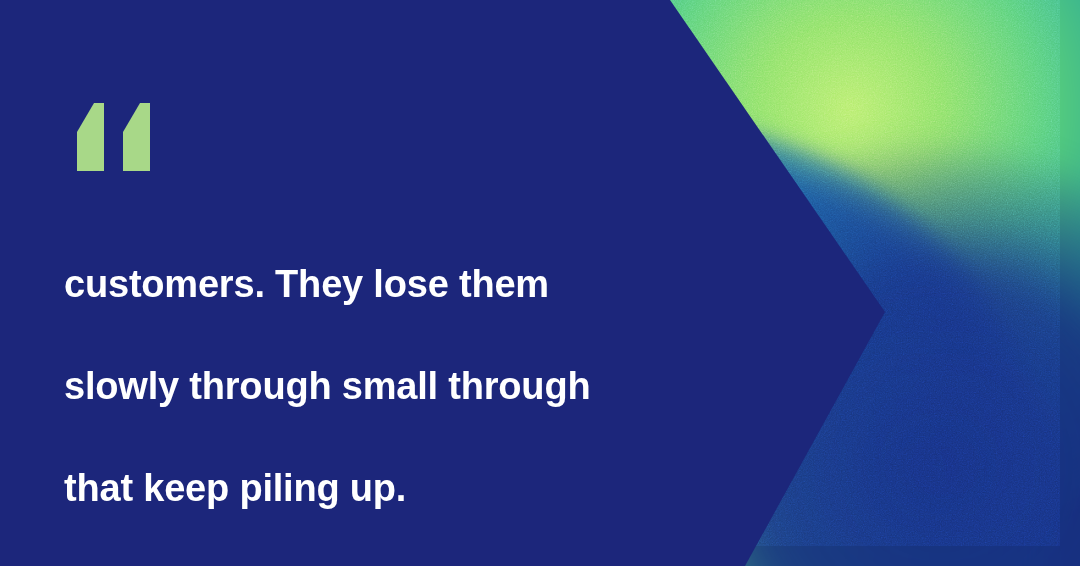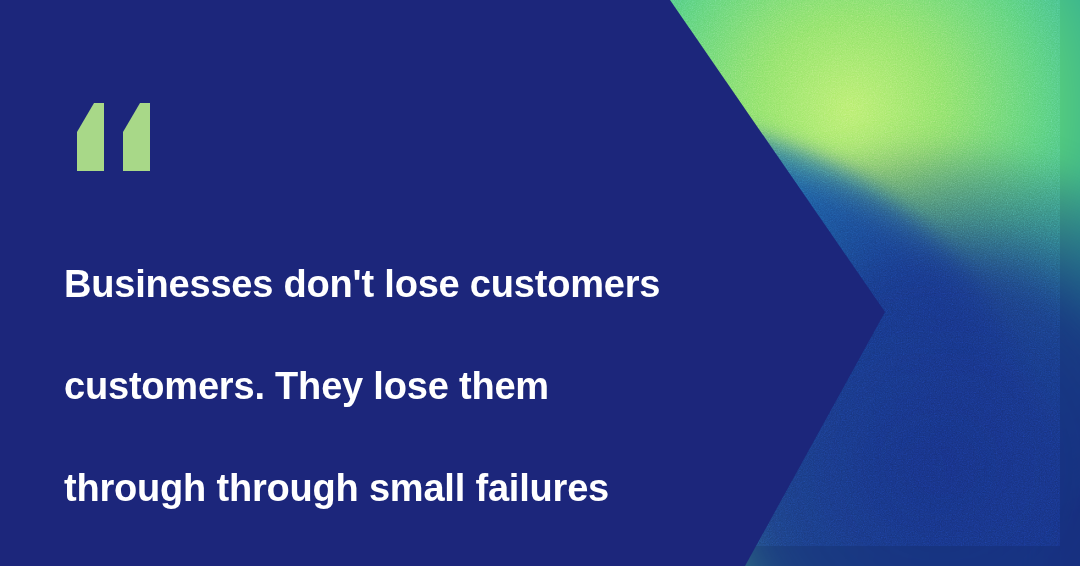--- a/index.html
+++ b/index.html
@@ -176,19 +176,18 @@
   </svg>
 
   <svg class="quote-mark" xmlns="http://www.w3.org/2000/svg" viewBox="0 0 84 70" preserveAspectRatio="none">
 
     <path d="M 11 30 L 28 1 L 38 1 L 38 69 L 11 69 Z" fill="#A8D888"></path>
 
     <path d="M 57 30 L 74 1 L 84 1 L 84 69 L 57 69 Z" fill="#A8D888"></path>
   </svg>
 
   <div class="quote-text">
-    <span class="quote-line">Businesses don't lose customers</span>
     <span class="quote-line">customers. They lose them</span>
-    <span class="quote-line">through through small failures</span>
+    <span class="quote-line">slowly through small through</span>
     <span class="quote-line">that keep piling up.</span>
   </div>
 
 </div>
 
 </body></html>

